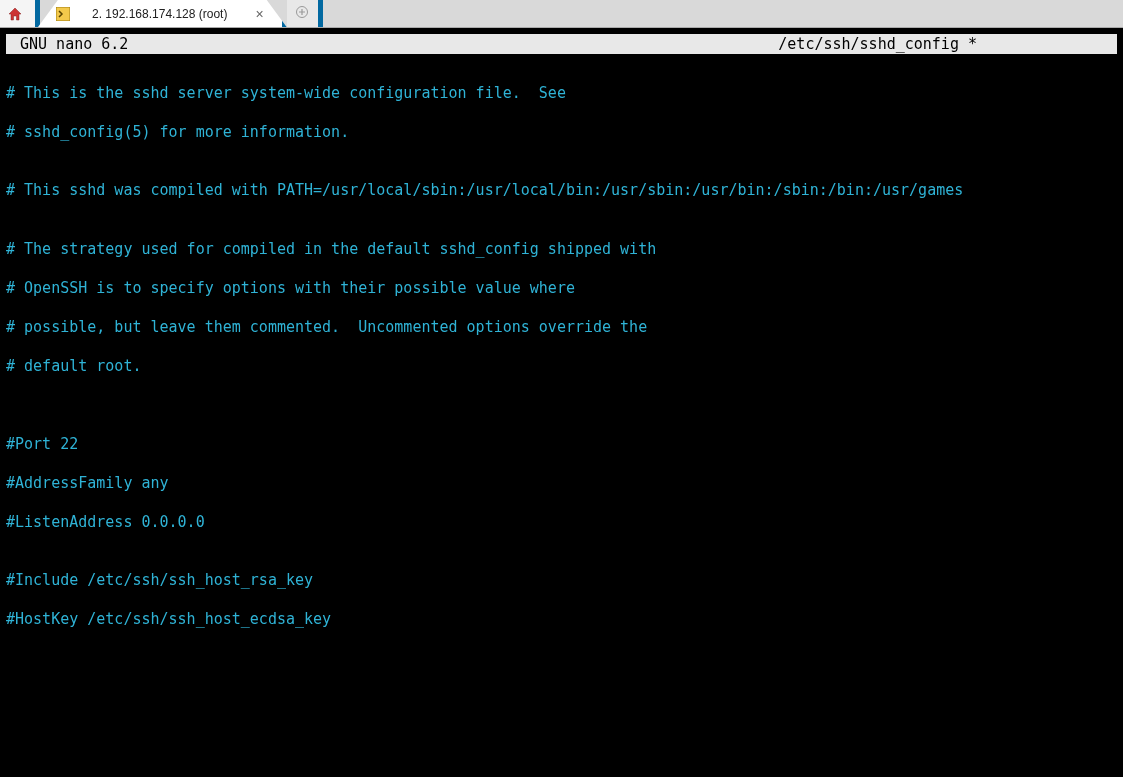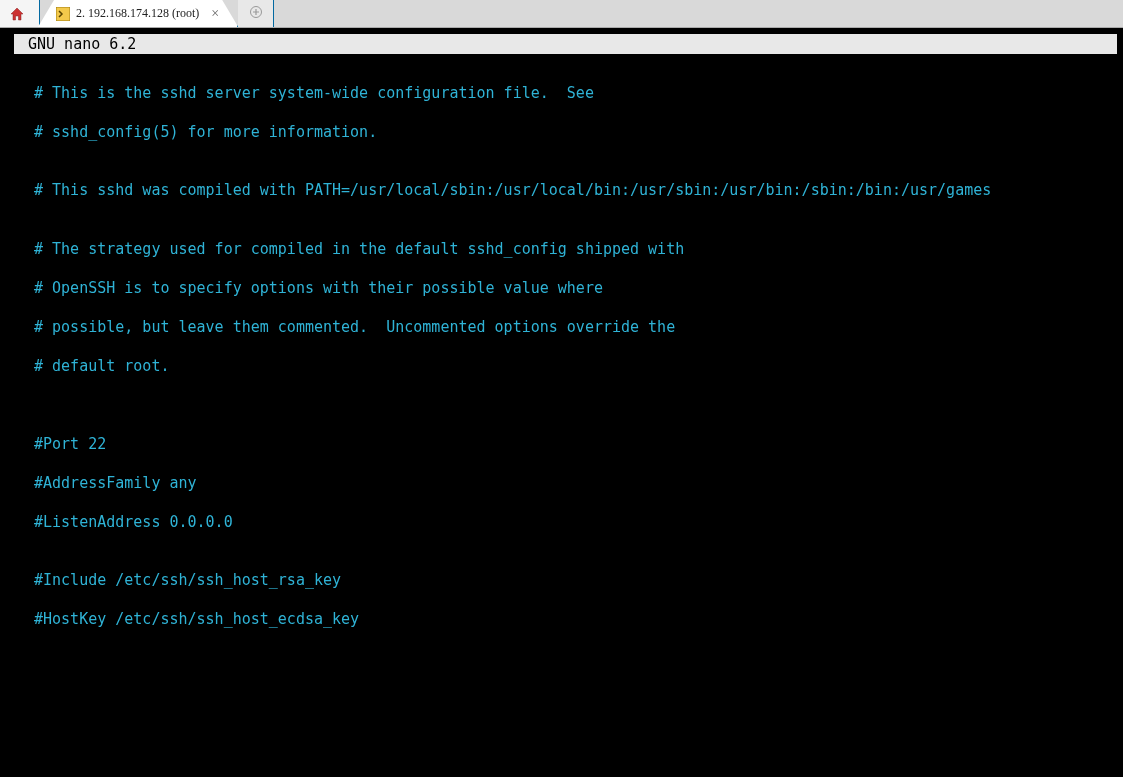--- a/index.html
+++ b/index.html
@@ -15,26 +15,27 @@
     background: #d9d9d9;
     height: 28px;
     display: flex;
     align-items: stretch;
     border-bottom: 1px solid #aaa;
   }
   .tab {
     display: flex;
     align-items: center;
     padding: 0 10px;
-    border-right: 1px solid #0369a1;
+    border-right: 5px solid #0369a1;
     background: #e8e8e8;
-    font-family: Liberation Serif, serif;
+    font-family: Liberation Sans, sans-serif;
     font-size: 12px;
     color: #222;
     position: relative;
+    gap: 16px;
   }
   .tab.home {
     width: 40px;
     justify-content: center;
     background: #f5f5f5;
   }
   .tab .icon { margin-right: 6px; display:inline-flex; }
   .tab .close { margin-left: 12px; color:#666; font-size:14px; }
   .tab.new {
     width: 36px;
@@ -53,32 +54,32 @@
     color:#cfcfcf;
     padding: 0;
   }
   .nano-header {
     background:#e8e8e8;
     color:#000;
     display:flex;
     font-family: "DejaVu Sans Mono", monospace;
     font-size:15px;
     padding:1px 0;
-    margin:6px 6px 4px 14px;
+    margin:6px 6px 4px 6px;
   }
   .nano-header .left { padding-left:14px; }
   .nano-header .spacer { flex:1; }
   .nano-header .right { padding-right:140px; }
   .editor {
     padding: 6px 6px 0 6px;
     line-height: 19.5px;
     white-space: pre;
     font-size:15px;
   }
-  .c-comment { color:#2fb3d6;margin-left:28px; }
+  .c-comment { color:#2fb3d6; }
   .c-key { color:#e8e8e8; }
 </style>
 </head>
 <body>
 
 <div class="tabbar">
   <div class="tab home" title="Home">
     <span class="icon">
       <svg width="16" height="16" viewBox="0 0 16 16">
           <path d="M8 2 L14 8 L12 8 L12 14 L9.5 14 L9.5 10 L6.5 10 L6.5 14 L4 14 L4 8 L2 8 Z" fill="#cc3333" stroke="#882222" stroke-width="0.5"></path>
@@ -102,20 +103,21 @@
           <path d="M6 3 V9 M3 6 H9" stroke="#999" stroke-width="1.2"></path>
         </svg>
     </span>
   </div>
 </div>
 
 <div class="terminal">
   <div class="nano-header">
     <span class="left">GNU nano 6.2</span>
     <span class="spacer"></span>
+    <span class="right">/etc/ssh/sshd_config *</span>
   </div>
   <div class="editor">
 <div class="c-comment"># This is the sshd server system-wide configuration file.  See</div>
 <div class="c-comment"># sshd_config(5) for more information.</div>
 <div></div>
 <div class="c-comment"># This sshd was compiled with PATH=/usr/local/sbin:/usr/local/bin:/usr/sbin:/usr/bin:/sbin:/bin:/usr/games</div>
 <div></div>
 <div class="c-comment"># The strategy used for compiled in the default sshd_config shipped with</div>
 <div class="c-comment"># OpenSSH is to specify options with their possible value where</div>
 <div class="c-comment"># possible, but leave them commented.  Uncommented options override the</div>

